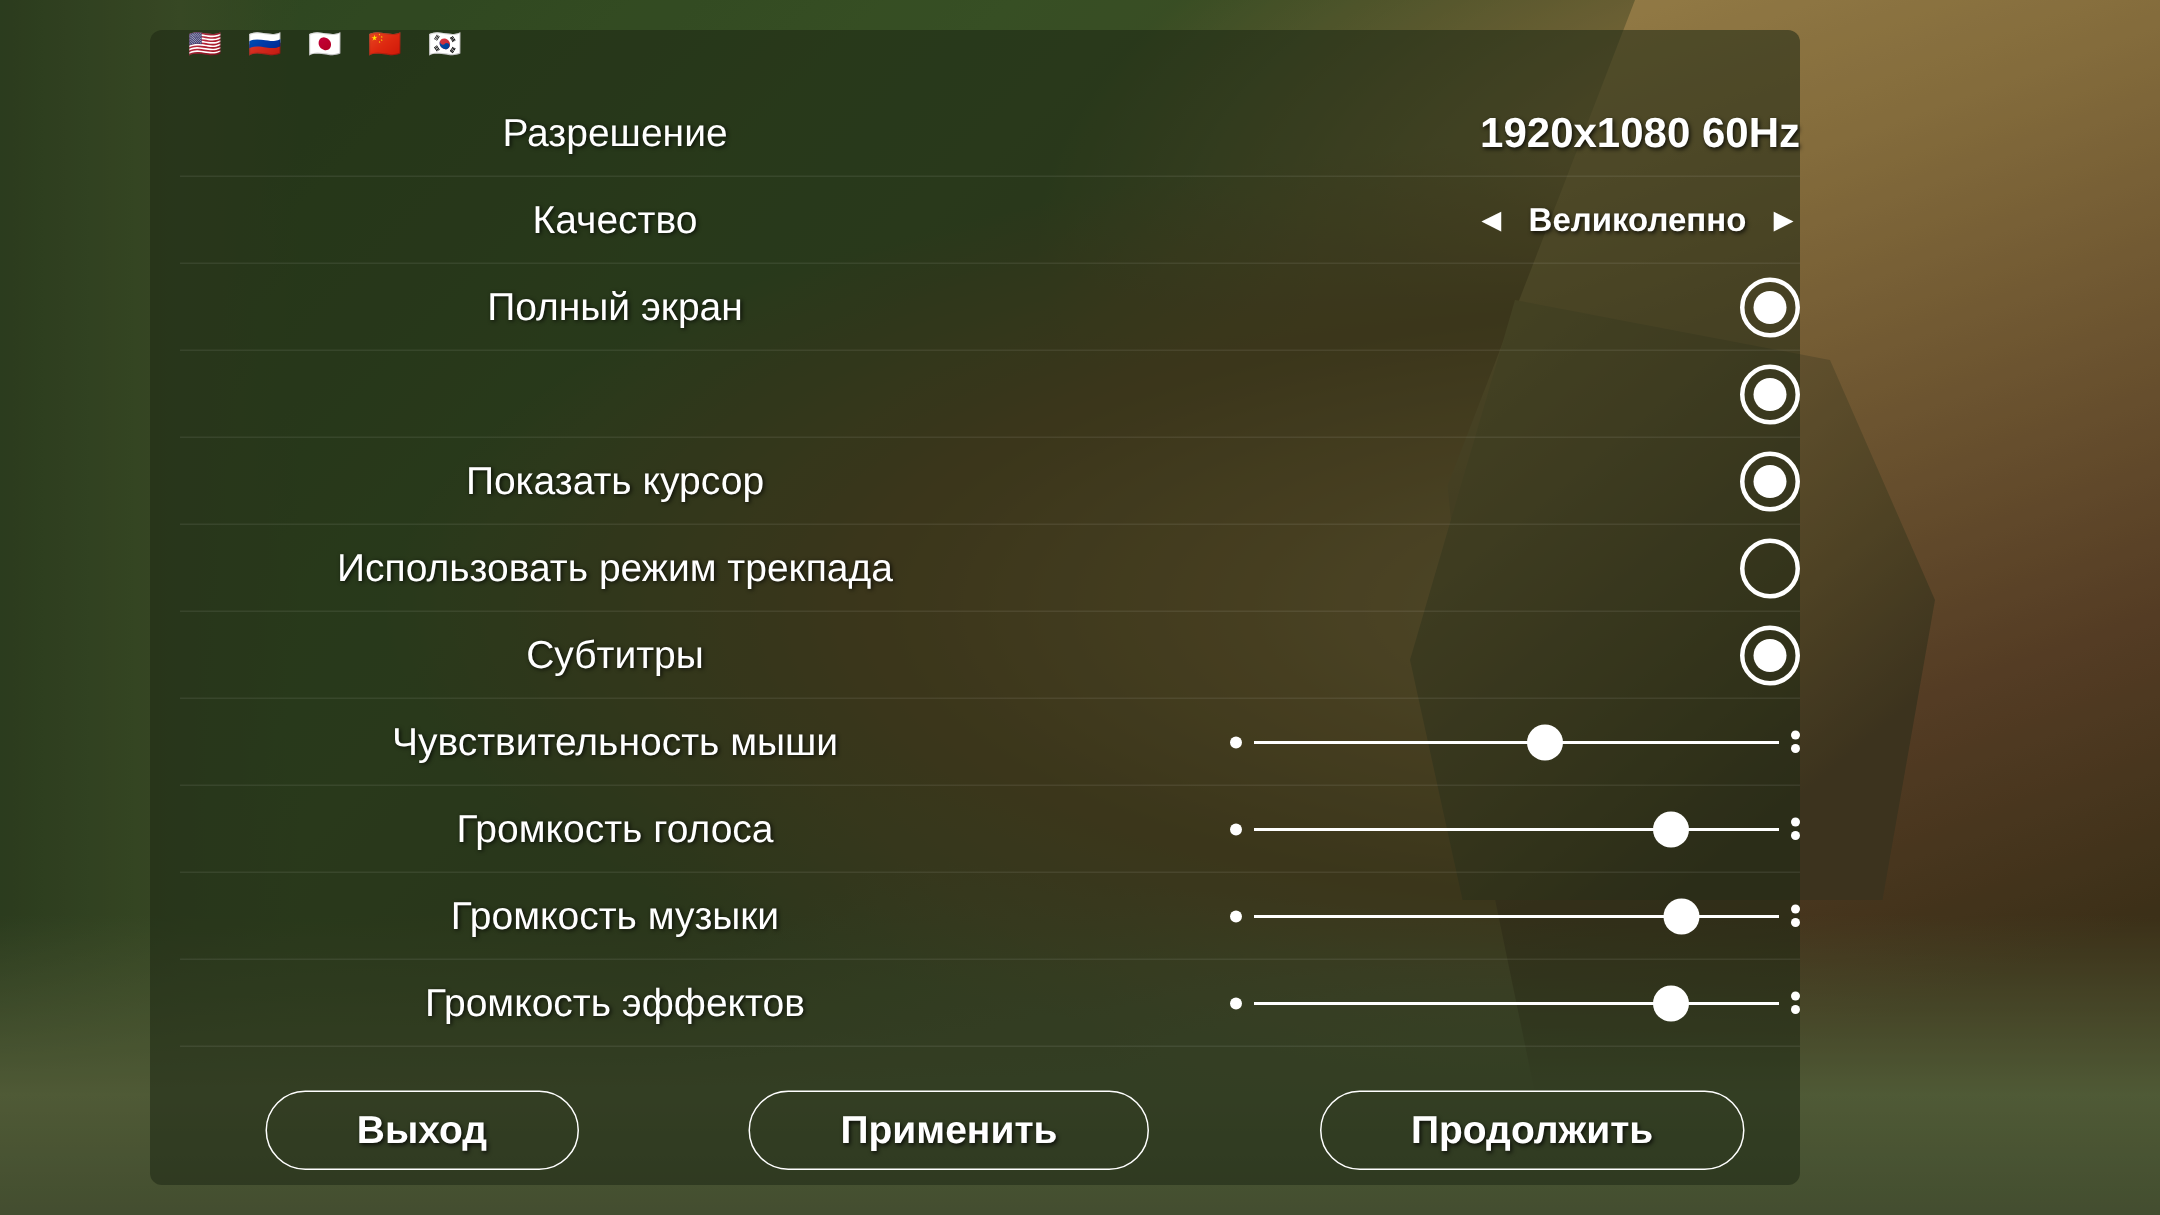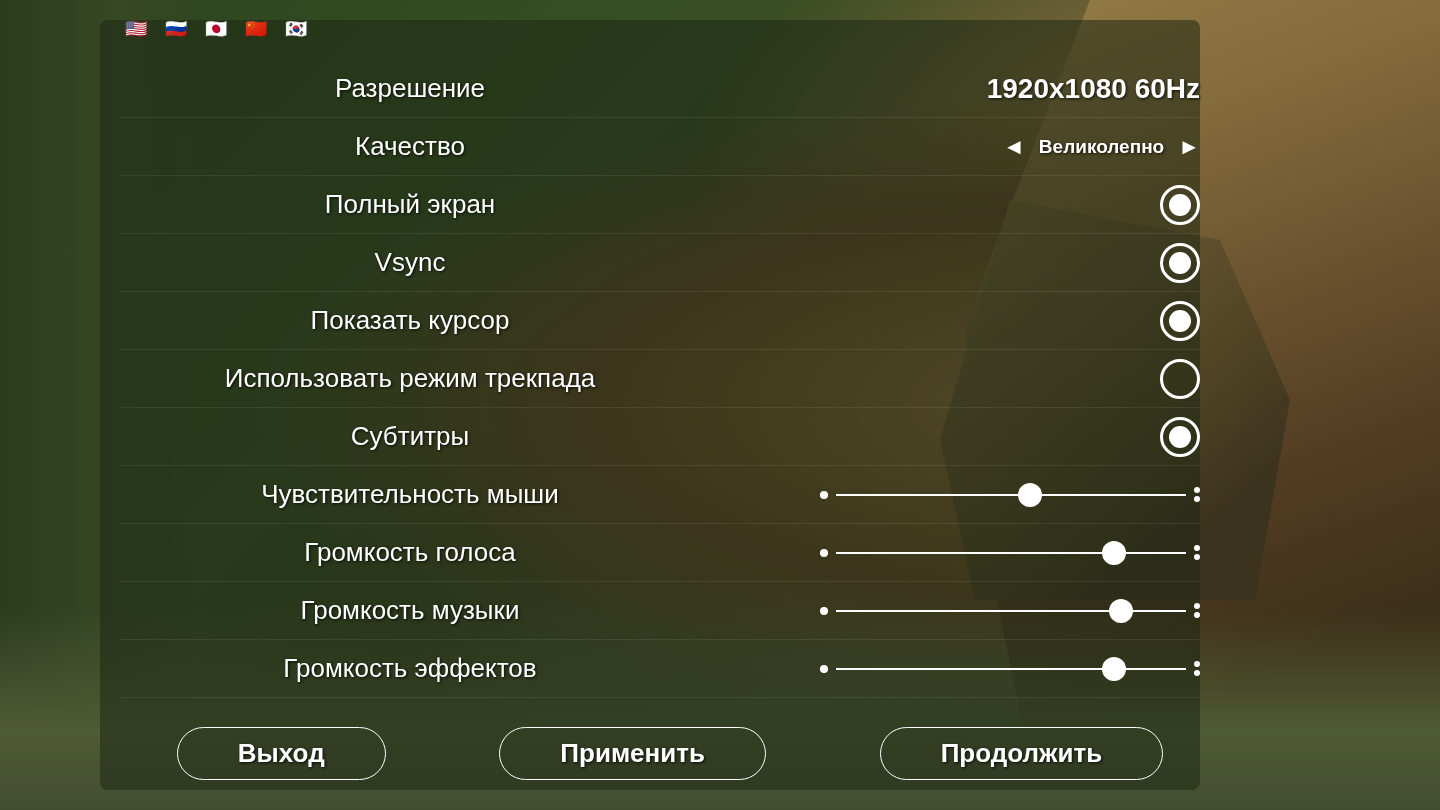--- a/index.html
+++ b/index.html
@@ -148,21 +148,21 @@
     }
 
     .quality-arrow {
       color: #ffffff;
       font-size: 22px;
       cursor: pointer;
     }
 
     .quality-text {
       color: #ffffff;
-      font-size: 19px;
+      font-size: 22px;
       font-weight: 700;
       text-shadow: 1px 1px 3px rgba(0,0,0,0.8);
     }
 
     
     .radio-btn {
       width: 40px;
       height: 40px;
       border-radius: 50%;
       border: 3px solid #ffffff;
@@ -291,21 +291,20 @@
   </div>
 
   <div class="setting-row">
     <div class="setting-label">Полный экран</div>
     <div class="setting-control">
       <div class="radio-btn checked"></div>
     </div>
   </div>
 
   <div class="setting-row">
-    <div class="setting-label">Vsync</div>
     <div class="setting-control">
       <div class="radio-btn checked"></div>
     </div>
   </div>
 
 
   <div class="setting-row">
     <div class="setting-label">Показать курсор</div>
     <div class="setting-control">
       <div class="radio-btn checked"></div>

